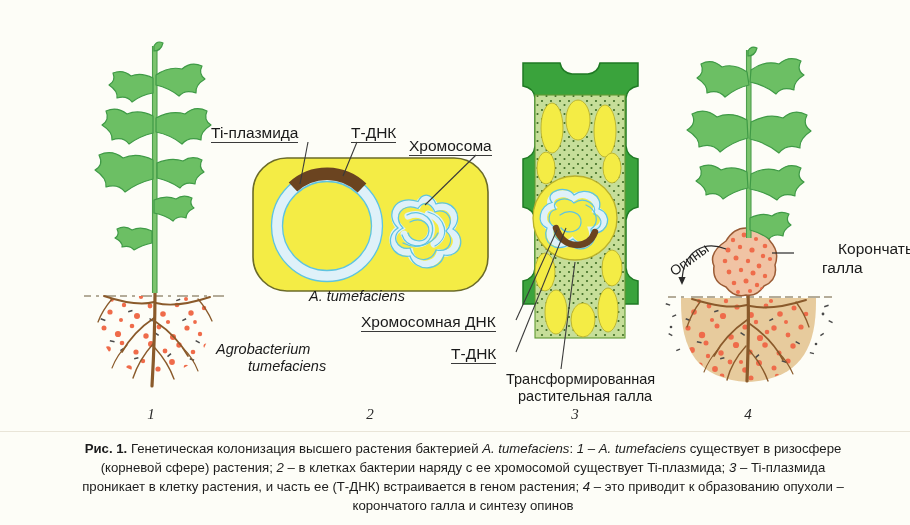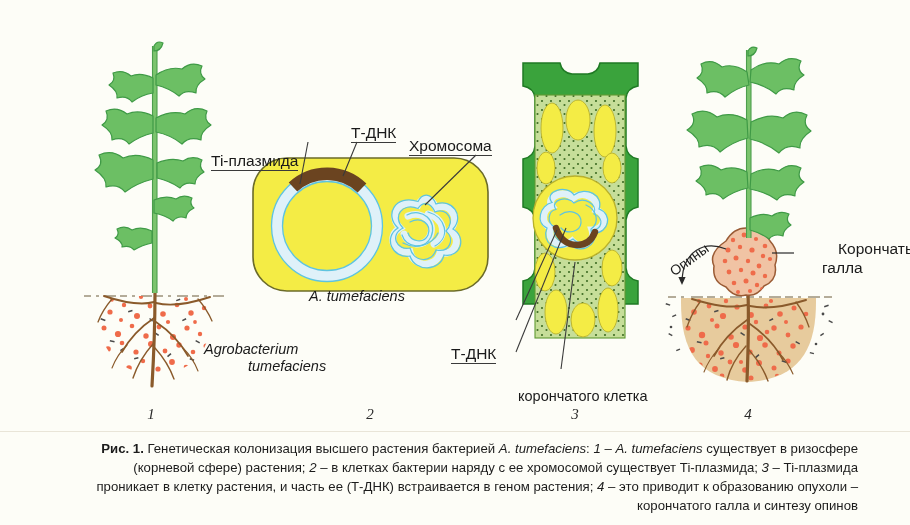--- a/index.html
+++ b/index.html
@@ -51,21 +51,21 @@
   
   #caption {
     position: absolute;
     left: 68px;
     top: 440px;
     width: 790px;
     font-family: "Liberation Sans", sans-serif;
     font-size: 13.2px;
     line-height: 1.43;
     color: #1c1c1c;
-    text-align: right;
+    text-align: center;
   }
   #caption b { font-weight: bold; }
   #caption i { font-style: italic; }
 
   #rule-top {
     position: absolute;
     left: 0; top: 431px;
     width: 910px; height: 1px;
     background: #e9e5d8;
   }
@@ -406,35 +406,37 @@
         <path d="M748 51 q3 -6 9 -3 q-2 8 -9 8 Z"></path>
       </g>
       <text x="748" y="419" font-family="Liberation Serif, serif" font-size="15" font-style="italic" fill="#2a2a2a" text-anchor="middle">4</text>
     </g>
 
     <g stroke="#2a2a2a" stroke-width="1.2" fill="none">
       <path d="M772 253 H794"></path>
     </g>
   </svg>
 
-  <div class="lbl u sz15" style="left:211px; top:124px;margin-top:28px;">Ti-плазмида</div>
+  <div class="lbl u sz15" style="left:211px; top:124px;">Ti-плазмида</div>
 
   <div class="lbl u sz15" style="left:351px; top:124px;">Т-ДНК</div>
 
   <div class="lbl u sz15" style="left:409px; top:137px;">Хромосома</div>
 
   <div class="lbl sz14 ital" style="left:309px; top:288px;">A. tumefaciens</div>
 
-  <div class="lbl sz14 ital" style="left:204px; top:341px;text-align:center;">Agrobacterium</div>
+  <div class="lbl sz14 ital" style="left:216px; top:341px;text-align:center;">Agrobacterium</div>
   <div class="lbl sz14 ital" style="left:224px; top:358px;margin-left:24px;">tumefaciens</div>
 
+  <div class="lbl u sz15" style="left:361px; top:313px;">Хромосомная ДНК</div>
 
   <div class="lbl u sz15" style="left:451px; top:345px;">Т-ДНК</div>
 
-  <div class="lbl sz14" style="left:518px; top:388px;">корончатого клетка</div>
+  <div class="lbl sz14" style="left:506px; top:371px;">Трансформированная</div>
+  <div class="lbl sz14" style="left:518px; top:388px;">растительная галла</div>
 
   <div class="opines" style="left:676px; top:263px;">Опины</div>
 
   <div class="lbl sz15" style="left:838px; top:240px;">Корончатый</div>
   <div class="lbl sz15" style="left:822px; top:259px;">галла</div>
 
 </div>
 
 <div id="rule-top"></div>
 

